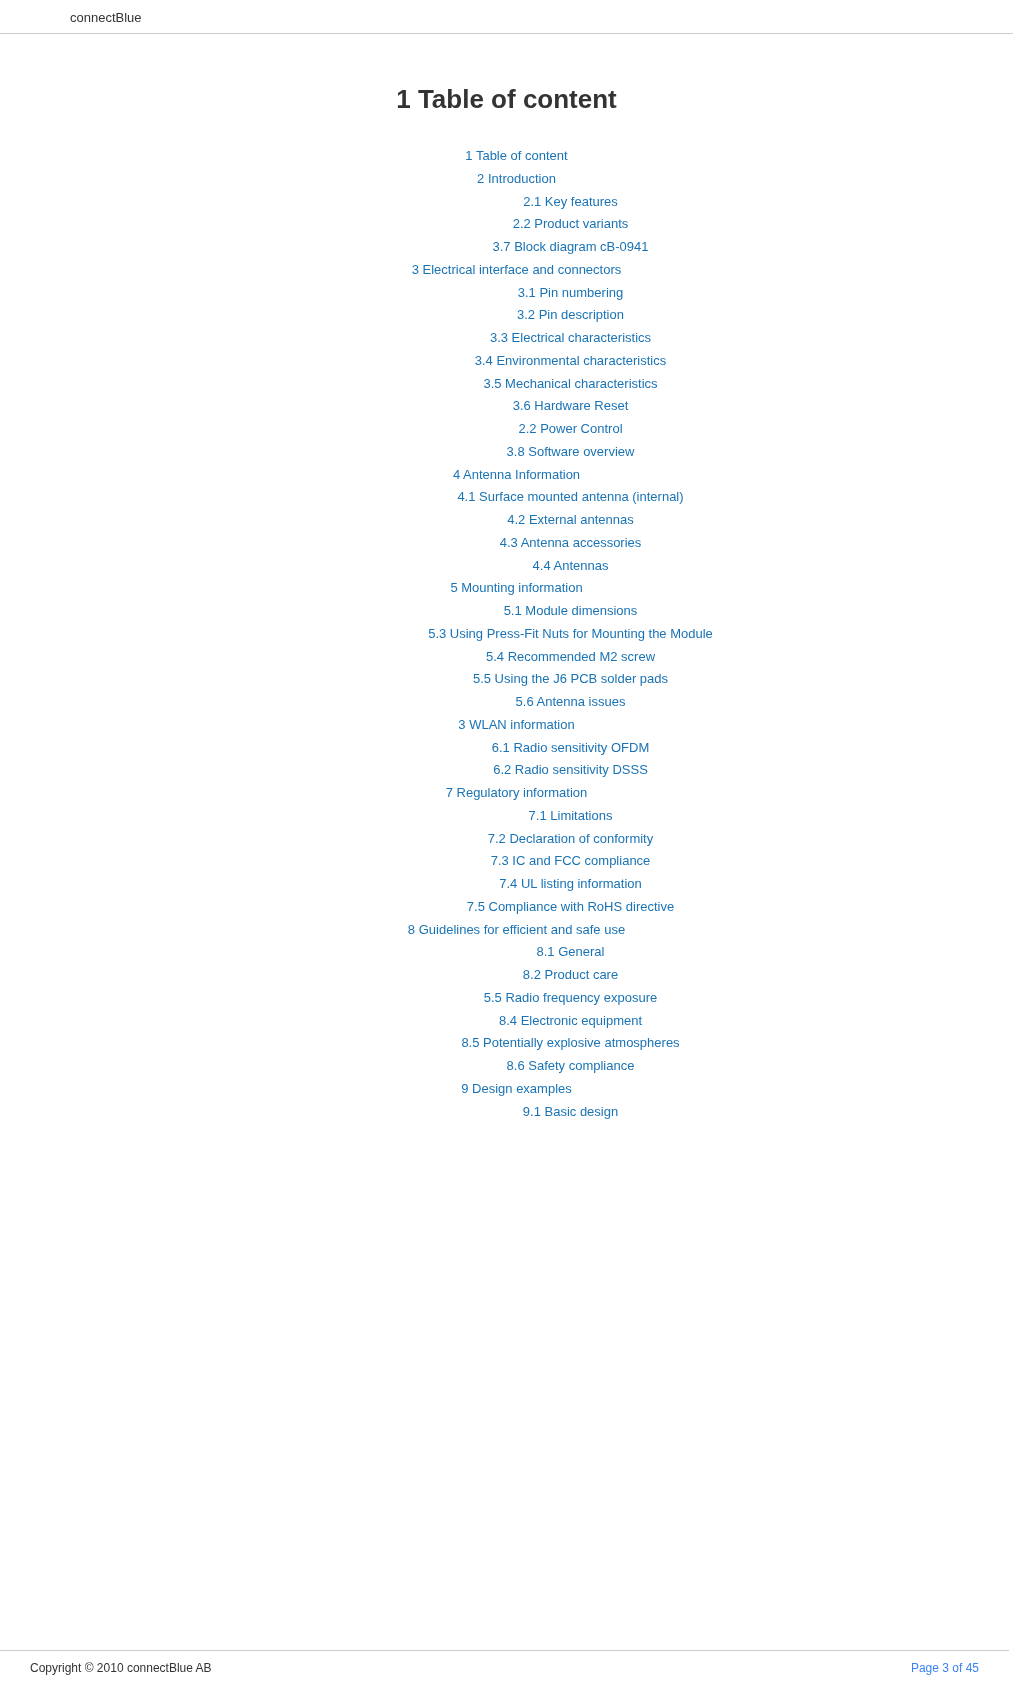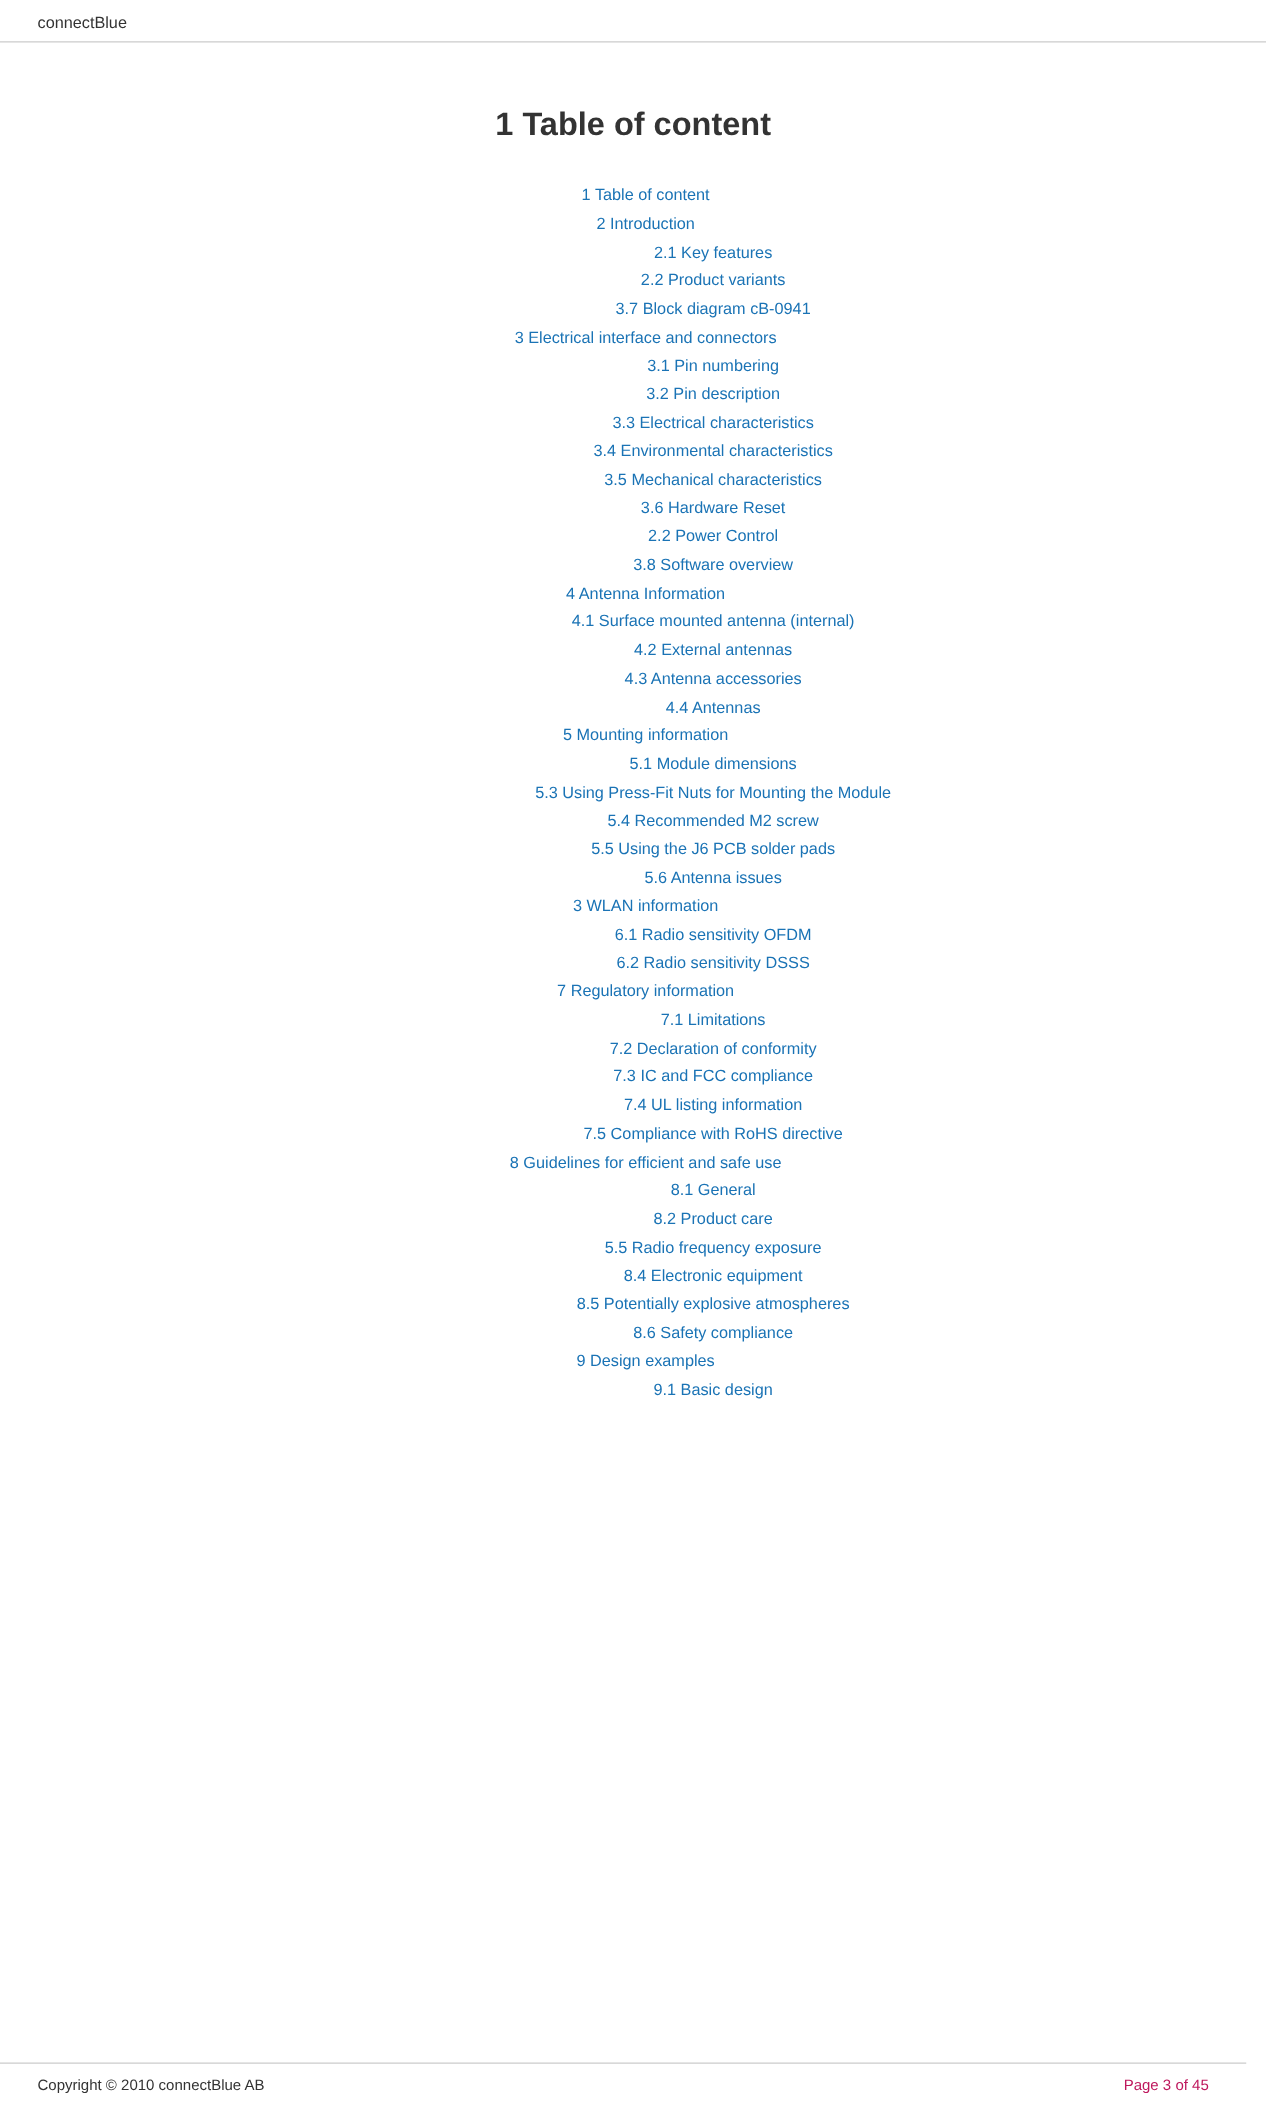--- a/index.html
+++ b/index.html
@@ -20,20 +20,21 @@
 
     .header {
       padding: 10px 30px 8px 30px;
       border-bottom: 1px solid #cccccc;
     }
 
     .header-brand {
       font-size: 13px;
       color: #333;
       font-weight: normal;
+      margin-left: 40px;
     }
 
     .main-content {
       padding: 50px 80px 80px 80px;
       text-align: center;
     }
 
     .page-title {
       font-size: 26px;
       font-weight: bold;
@@ -60,36 +61,36 @@
     }
 
     .toc-level-2 {
       margin-left: 108px;
     }
 
     .footer {
       position: absolute;
       bottom: 0;
       left: 0;
-      right: 16px;
+      right: 4px;
       padding: 10px 30px;
       border-top: 1px solid #cccccc;
       display: flex;
       justify-content: space-between;
       align-items: center;
     }
 
     .footer-left {
       font-size: 12px;
       color: #333;
     }
 
     .footer-right {
       font-size: 12px;
-      color: #be185d;
+      color: #3b82f6;
     }
   </style>
 </head>
 <body>
 
 <div class="header">
   <span class="header-brand">connectBlue</span>
 </div>
 
 <div class="main-content">

